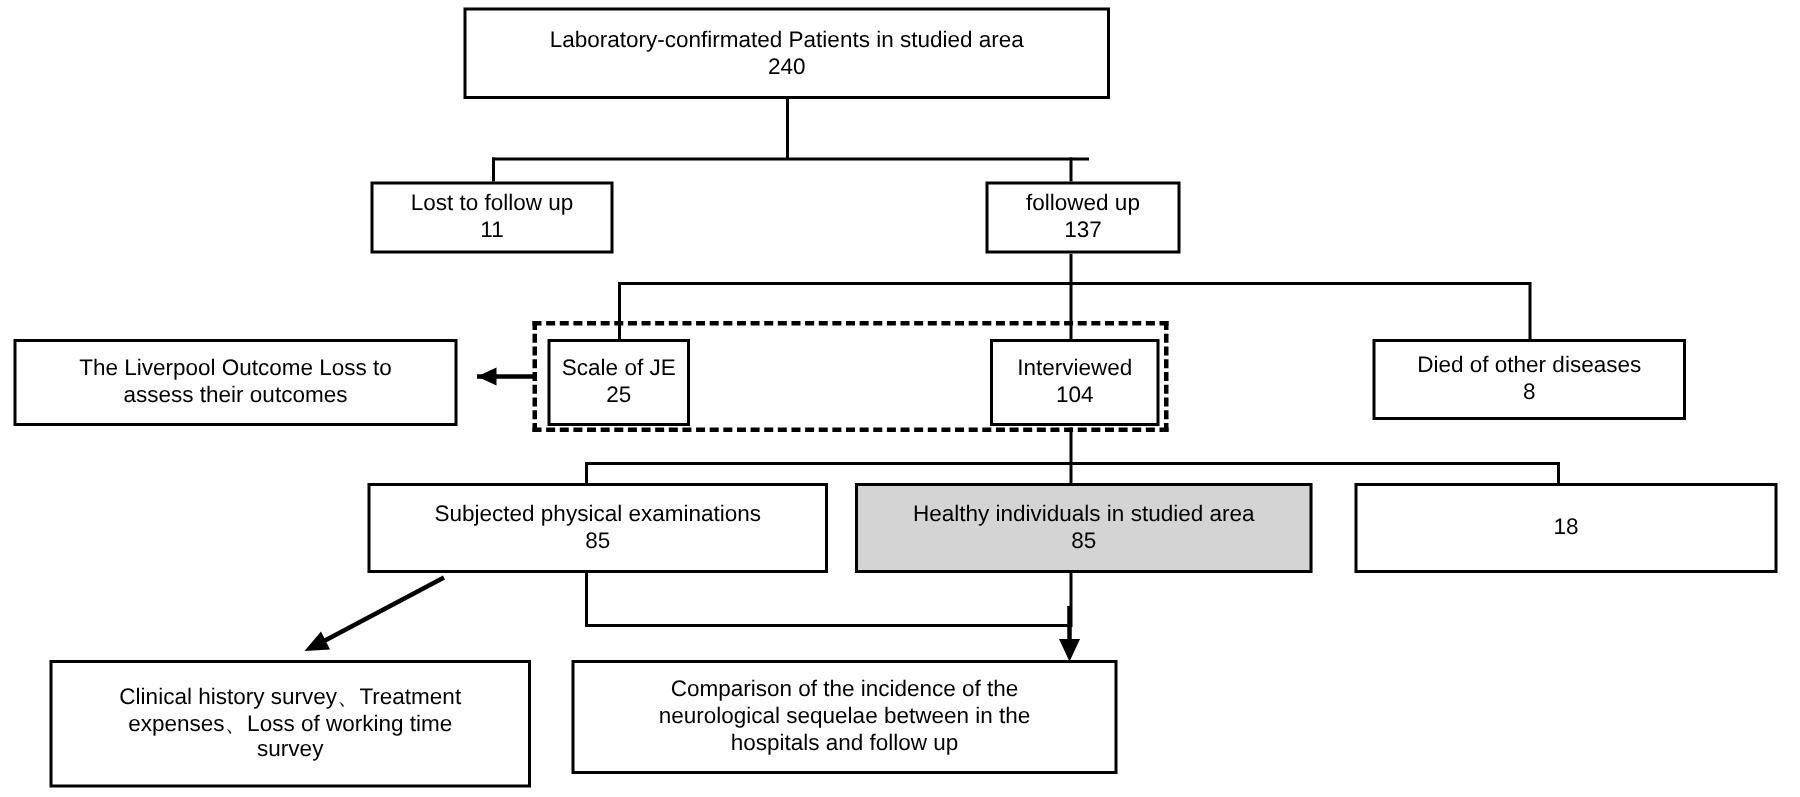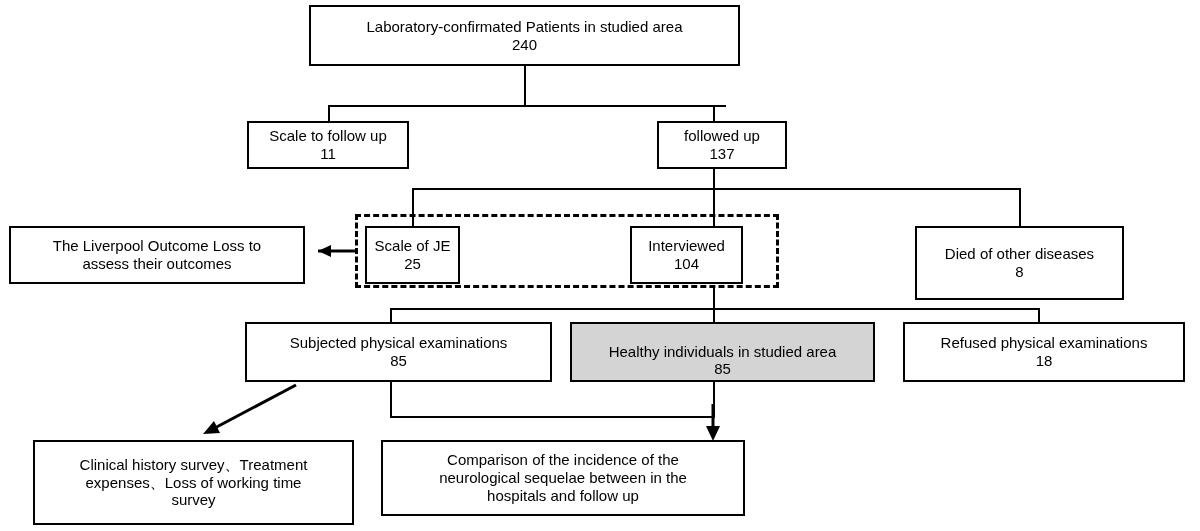--- a/index.html
+++ b/index.html
@@ -25,21 +25,21 @@
     align-items: center;
     justify-content: center;
     text-align: center;
     color: #000000;
     font-size: 15px;
     line-height: 1.18;
     padding: 2px 6px;
   }
   .node .ttl { white-space: pre-line; }
   .node .val { }
-  .node.shaded { background: #d4d4d4; justify-content: flex-end; }
+  .node.shaded { background: #d4d4d4; }
   .dashed-group {
     position: absolute;
     box-sizing: border-box;
     border: 3px dashed #000000;
     background: transparent;
   }
   .ln {
     position: absolute;
     background: #000000;
   }
@@ -92,61 +92,60 @@
   </svg>
 
   <div class="dashed-group" style="left:355px; top:214px; width:424px; height:74px;"></div>
 
   <div class="node" style="left:309px; top:5px; width:431px; height:61px;">
     <span class="ttl">Laboratory-confirmated Patients in studied area</span>
     <span class="val">240</span>
   </div>
 
   <div class="node" style="left:247px; top:121px; width:162px; height:48px;">
-    <span class="ttl">Scale to follow up</span>
+    <span class="ttl">Lost to follow up</span>
     <span class="val">11</span>
   </div>
 
   <div class="node" style="left:657px; top:121px; width:130px; height:48px;">
     <span class="ttl">followed up</span>
     <span class="val">137</span>
   </div>
 
   <div class="node" style="left:365px; top:226px; width:95px; height:58px;">
     <span class="ttl">Scale of JE</span>
     <span class="val">25</span>
   </div>
 
-  <div class="node" style="left:630px; top:226px; width:113px; height:58px;">
+  <div class="node" style="left:660px; top:226px; width:113px; height:58px;">
     <span class="ttl">Interviewed</span>
     <span class="val">104</span>
   </div>
 
-  <div class="node" style="left:915px; top:226px; width:209px; height:74px;">
+  <div class="node" style="left:915px; top:226px; width:209px; height:54px;">
     <span class="ttl">Died of other diseases</span>
     <span class="val">8</span>
   </div>
 
   <div class="node" style="left:9px; top:226px; width:296px; height:58px;">
     <span class="ttl">The Liverpool Outcome Loss to
 assess their outcomes</span>
   </div>
 
   <div class="node" style="left:245px; top:322px; width:307px; height:60px;">
     <span class="ttl">Subjected physical examinations</span>
     <span class="val">85</span>
   </div>
 
   <div class="node shaded" style="left:570px; top:322px; width:305px; height:60px;">
     <span class="ttl">Healthy individuals in studied area</span>
     <span class="val">85</span>
   </div>
 
   <div class="node" style="left:903px; top:322px; width:282px; height:60px;">
-    <span class="ttl">Refused physical examinations</span>
     <span class="val">18</span>
   </div>
 
   <div class="node" style="left:33px; top:440px; width:321px; height:85px;">
     <span class="ttl">Clinical history survey、Treatment
 expenses、Loss of working time
 survey</span>
   </div>
 
   <div class="node" style="left:381px; top:440px; width:364px; height:76px;">

